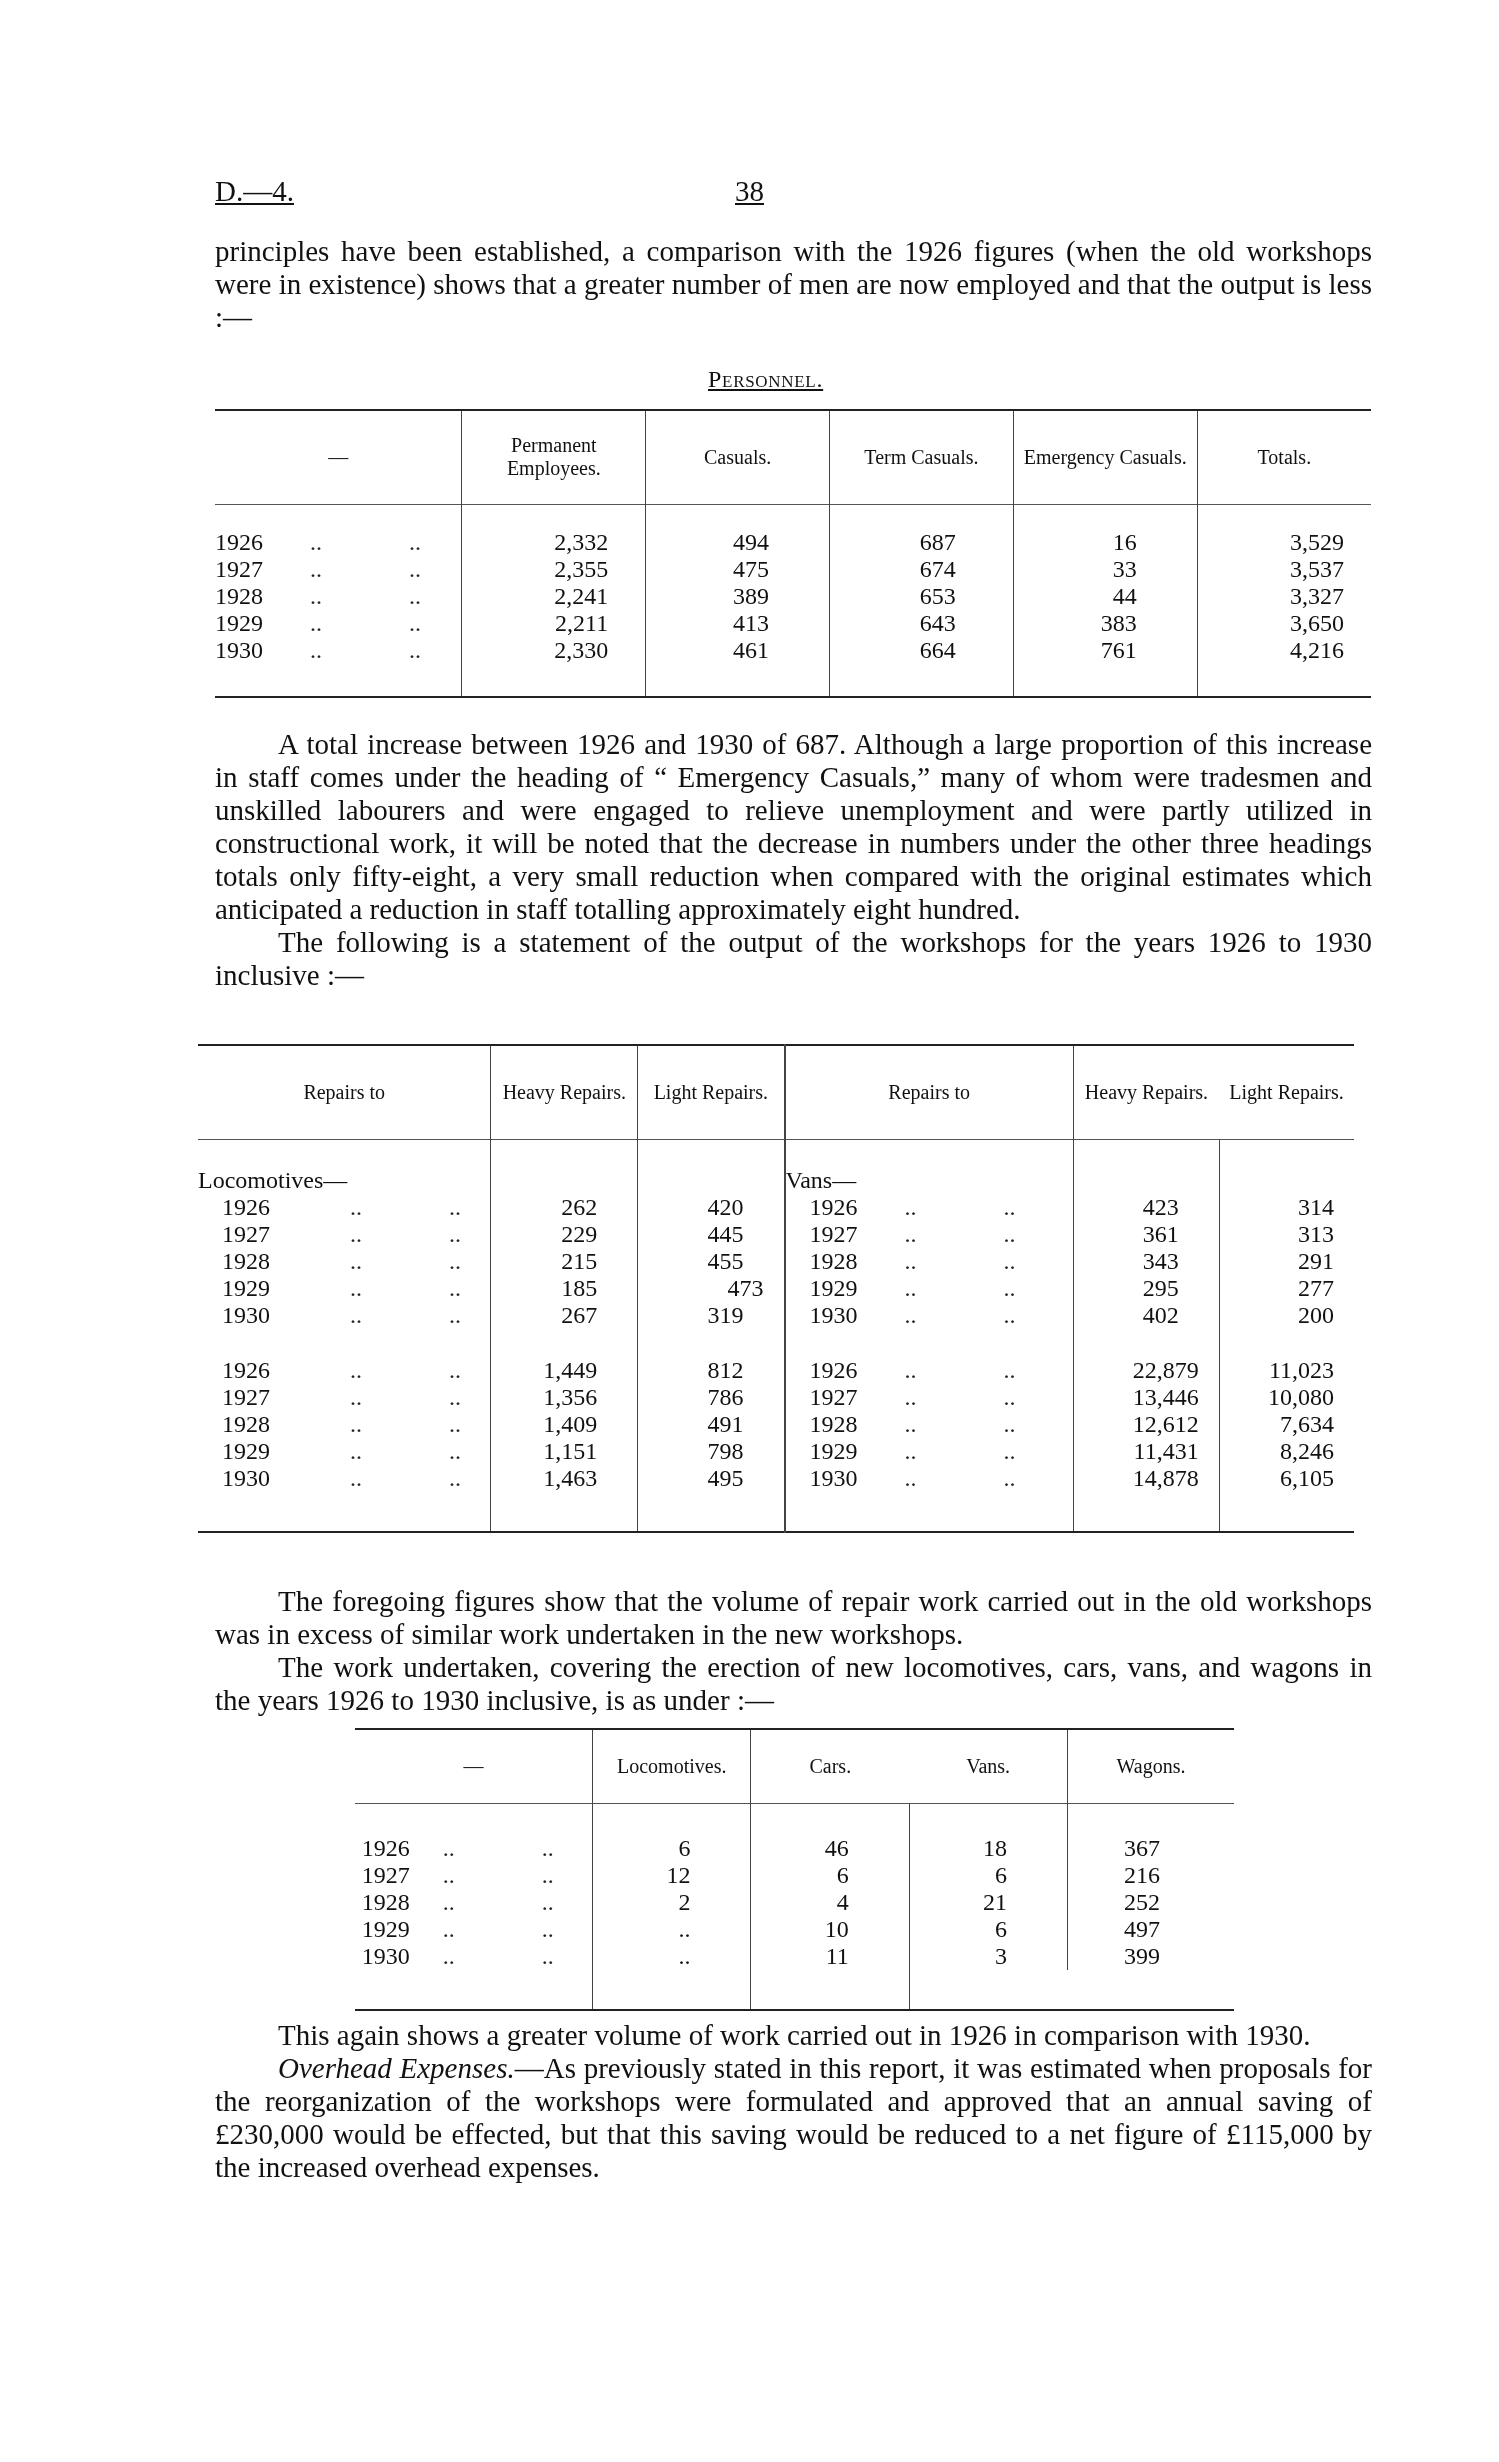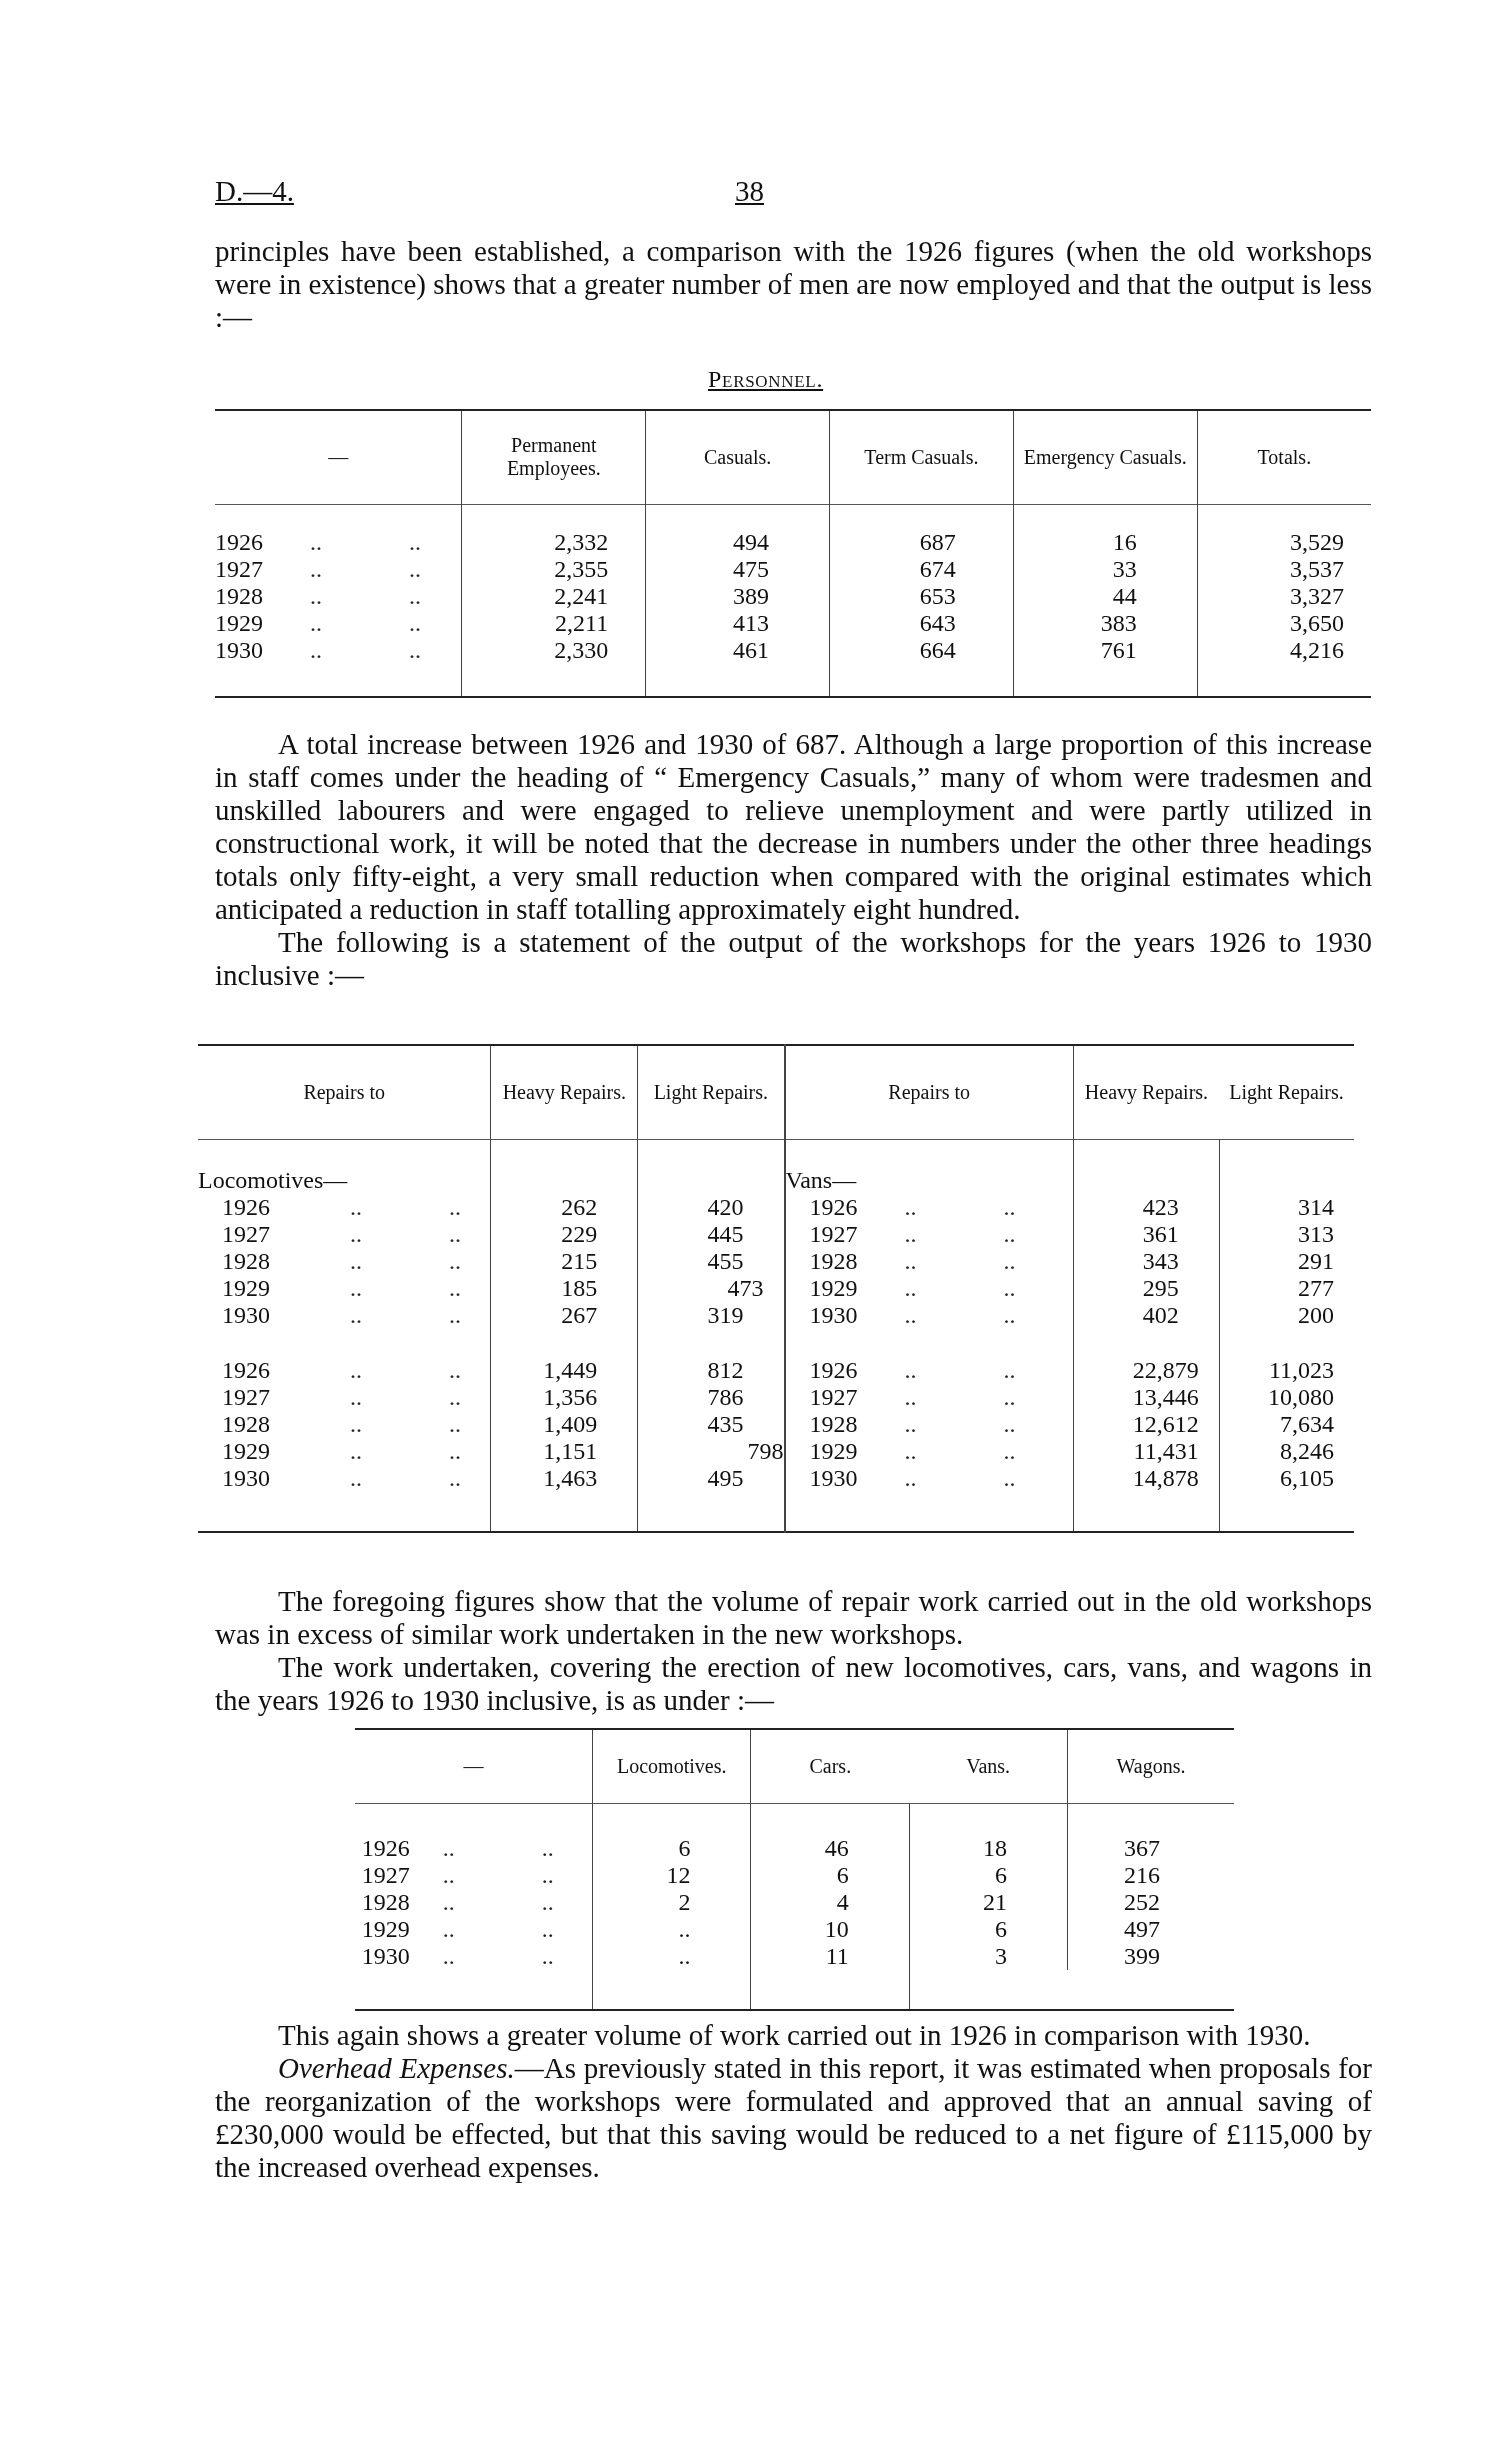--- a/index.html
+++ b/index.html
@@ -221,29 +221,29 @@
       <td style="padding-left:24px"><span>1927</span><span class="dots" style="margin-left:80px">..</span><span class="dots" style="margin-left:87px">..</span></td>
       <td class="vl num" style="padding-right:40px">1,356</td>
       <td class="vl num" style="padding-right:40px">786</td>
       <td style="border-left:2.7px double #444; padding-left:24px"><span>1927</span><span class="dots" style="margin-left:47px">..</span><span class="dots" style="margin-left:87px">..</span></td>
       <td class="vl num" style="padding-right:20px">13,446</td>
       <td class="vl num" style="padding-right:20px">10,080</td>
     </tr>
     <tr style="height:27px">
       <td style="padding-left:24px"><span>1928</span><span class="dots" style="margin-left:80px">..</span><span class="dots" style="margin-left:87px">..</span></td>
       <td class="vl num" style="padding-right:40px">1,409</td>
-      <td class="vl num" style="padding-right:40px">435</td>
+      <td class="vl num" style="padding-right:40px">491</td>
       <td style="border-left:2.7px double #444; padding-left:24px"><span>1928</span><span class="dots" style="margin-left:47px">..</span><span class="dots" style="margin-left:87px">..</span></td>
       <td class="vl num" style="padding-right:20px">12,612</td>
       <td class="vl num" style="padding-right:20px">7,634</td>
     </tr>
     <tr style="height:27px">
       <td style="padding-left:24px"><span>1929</span><span class="dots" style="margin-left:80px">..</span><span class="dots" style="margin-left:87px">..</span></td>
       <td class="vl num" style="padding-right:40px">1,151</td>
-      <td class="vl num" style="">798</td>
+      <td class="vl num" style="padding-right:40px">798</td>
       <td style="border-left:2.7px double #444; padding-left:24px"><span>1929</span><span class="dots" style="margin-left:47px">..</span><span class="dots" style="margin-left:87px">..</span></td>
       <td class="vl num" style="padding-right:20px">11,431</td>
       <td class="vl num" style="padding-right:20px">8,246</td>
     </tr>
     <tr style="height:27px">
       <td style="padding-left:24px"><span>1930</span><span class="dots" style="margin-left:80px">..</span><span class="dots" style="margin-left:87px">..</span></td>
       <td class="vl num" style="padding-right:40px">1,463</td>
       <td class="vl num" style="padding-right:40px">495</td>
       <td style="border-left:2.7px double #444; padding-left:24px"><span>1930</span><span class="dots" style="margin-left:47px">..</span><span class="dots" style="margin-left:87px">..</span></td>
       <td class="vl num" style="padding-right:20px">14,878</td>

